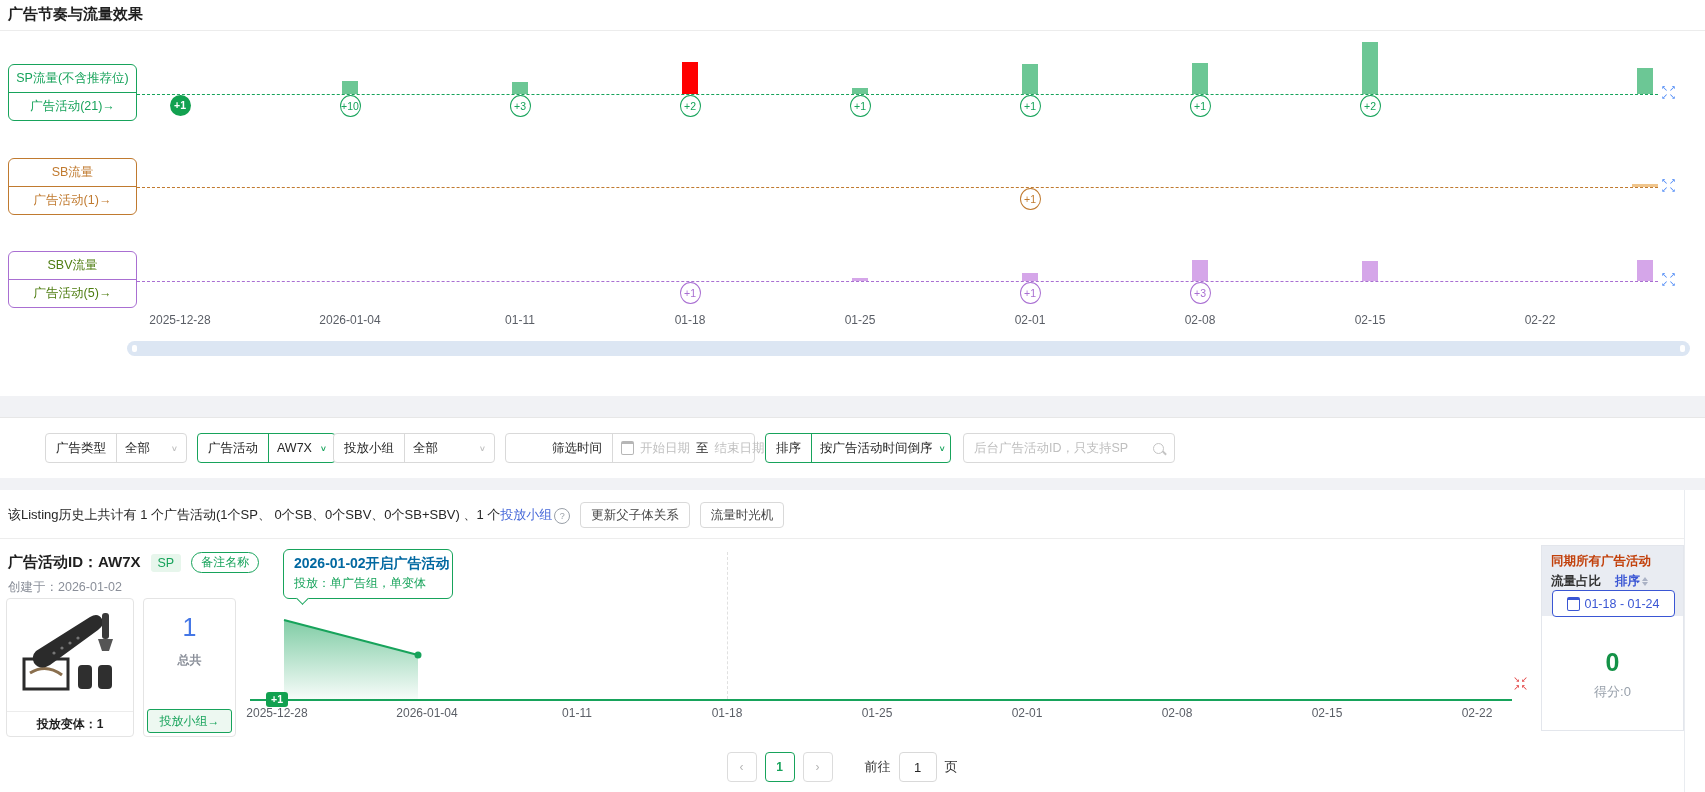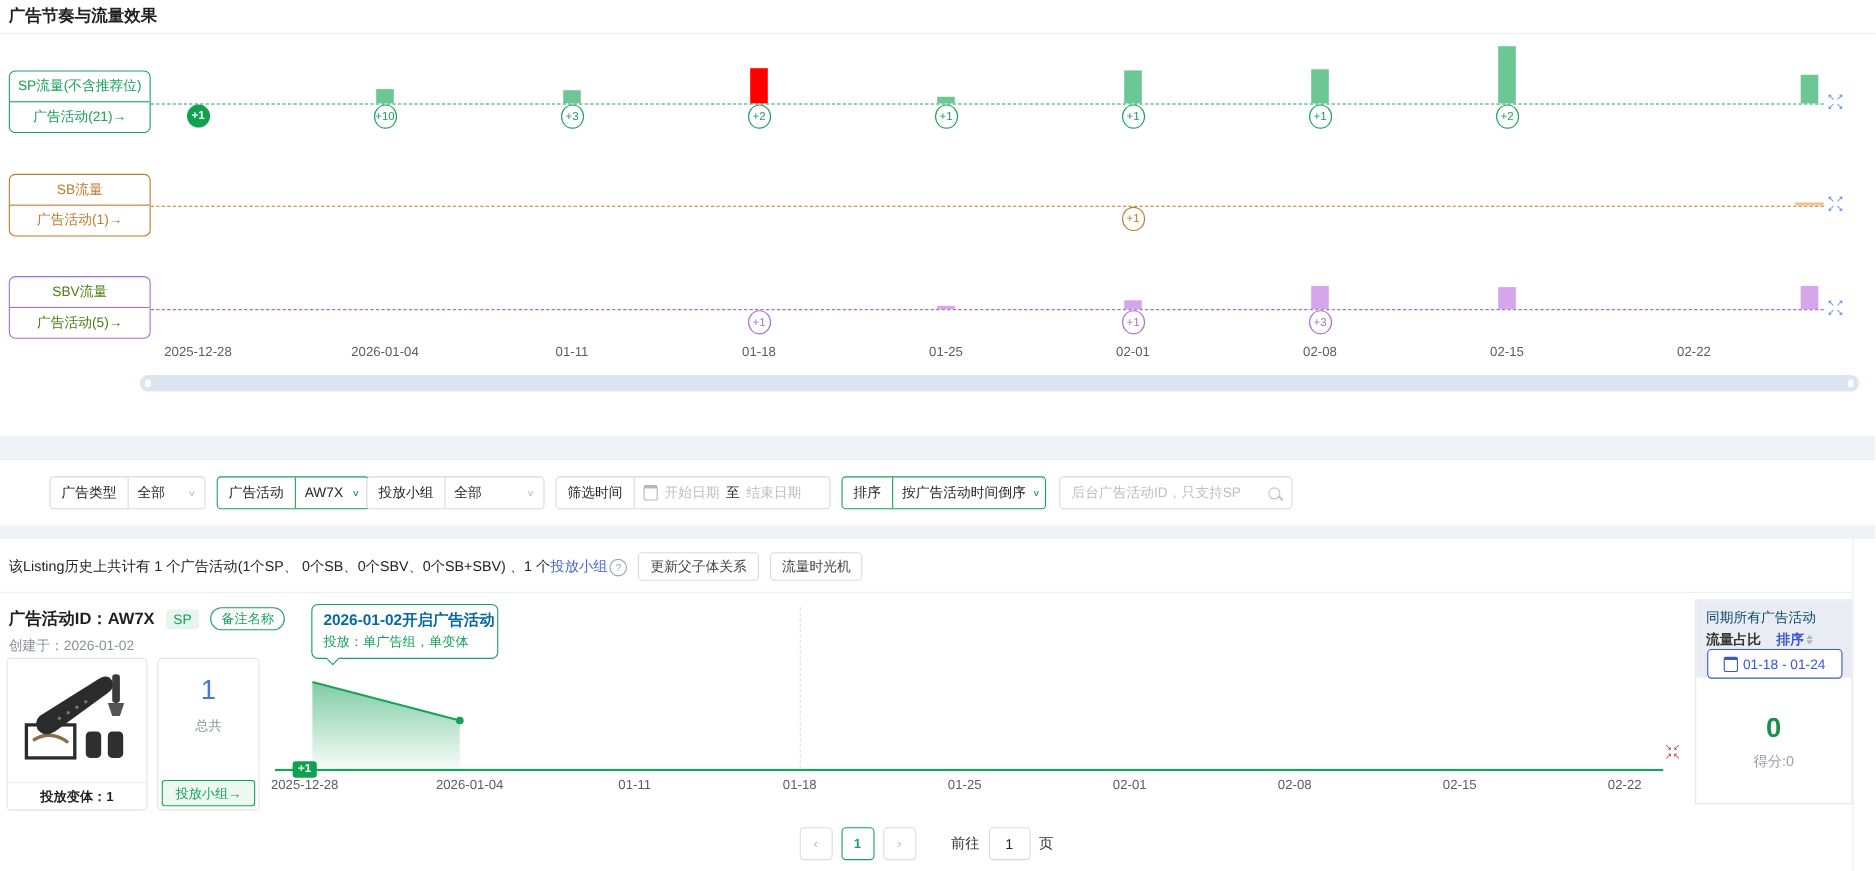--- a/index.html
+++ b/index.html
@@ -53,37 +53,37 @@
   .camp-title{font-size:15px;font-weight:bold;color:#1f1f1f;}
   .sp-badge{background:#e7f6ec;color:#17a35b;font-size:12.5px;padding:2px 7px;border-radius:3px;}
   .note-btn{border:1px solid #17a35b;color:#17a35b;font-size:12px;padding:1px 9px;border-radius:11px;background:#fff;cursor:pointer;}
   .camp-created{left:8px;top:579px;font-size:12.5px;color:#8a8f99;}
   .side-card{border:1px solid #e4e4e4;border-radius:4px;background:#fff;box-sizing:border-box;}
   .img-card{left:6px;top:598px;width:128px;height:139px;}
   .img-area{height:112px;display:flex;align-items:center;justify-content:center;}
   .img-label{height:25px;line-height:25px;border-top:1px solid #ececec;text-align:center;font-size:12px;font-weight:bold;color:#1f1f1f;}
   .grp-card{left:143px;top:598px;width:93px;height:139px;text-align:center;}
   .grp-num{margin-top:14px;font-size:25px;color:#4577e6;}
-  .grp-sub{margin-top:10px;font-size:12px;color:#8a8f99;}
+  .grp-sub{margin-top:10px;font-size:12px;color:#8a8f99;font-weight:bold;}
   .grp-btn{position:absolute;left:3px;right:3px;bottom:3px;height:24px;line-height:22px;border:1px solid #17a35b;
            background:#edf8f1;color:#17a35b;font-size:12px;border-radius:3px;box-sizing:border-box;cursor:pointer;}
   .tooltip-box{left:283px;top:549px;width:170px;border:1.5px solid #17a35b;border-radius:6px;background:#fff;
                padding:5px 10px 6px;box-sizing:border-box;}
   .tooltip-title{font-size:14px;font-weight:bold;color:#0369a1;white-space:nowrap;}
   .tooltip-sub{font-size:12px;color:#17a35b;margin-top:2px;white-space:nowrap;}
   .tooltip-arrow{position:absolute;left:14px;bottom:-5px;width:8px;height:8px;background:#fff;
                  border-right:1.5px solid #17a35b;border-bottom:1.5px solid #17a35b;transform:rotate(45deg);}
   .camp-vline{left:727px;top:552px;height:147px;border-left:1px dashed #e0e0e0;}
   .camp-baseline{left:250px;top:699px;width:1262px;height:2px;background:#17a35b;}
   .start-badge{left:266px;top:692px;width:22px;height:15px;background:#12a150;color:#fff;font-size:10.5px;
                line-height:15px;text-align:center;border-radius:3px;font-weight:bold;}
   
   .panel{left:1541px;top:545px;width:143px;height:186px;border:1px solid #e3e6ec;box-sizing:border-box;background:#fff;}
   .panel-header{background:#e9ecf2;padding:7px 9px 0;height:70px;box-sizing:border-box;}
-  .panel-t1{font-size:12.5px;font-weight:normal;color:#0c4a6e;}
+  .panel-t1{font-size:12.5px;font-weight:bold;color:#c2410c;}
   .panel-t2{font-size:12.5px;font-weight:bold;color:#333;display:flex;align-items:center;margin-top:3px;}
   .panel-sort{color:#3a56d4;margin-left:14px;cursor:pointer;}
   .sort-carets{display:inline-flex;flex-direction:column;margin-left:2px;gap:1px;}
   .sort-carets i{width:0;height:0;border-left:3.5px solid transparent;border-right:3.5px solid transparent;}
   .sort-carets .up{border-bottom:4px solid #aab2c5;}
   .sort-carets .down{border-top:4px solid #aab2c5;}
   .date-chip{position:absolute;left:10px;top:44px;width:121px;height:25px;border:1px solid #3a56d4;border-radius:4px;
              background:#fff;color:#3a56d4;font-size:12.5px;display:flex;align-items:center;justify-content:center;gap:4px;cursor:pointer;}
   .panel-score{margin-top:32px;text-align:center;font-size:25px;font-weight:bold;color:#149247;}
   .panel-score-label{margin-top:6px;text-align:center;font-size:13px;color:#98a0ab;}
@@ -185,21 +185,21 @@
       <span class="chev green">∨</span>
       </div>
   </div>
   <div class="fgroup" style="left:296px;width:162px;">
     <div class="flabel">投放小组</div>
     <div class="fvalue">
         <span>全部</span>
       <span class="chev">∨</span>
       </div>
   </div>
-  <div class="fgroup" style="left:468px;width:250px;">
+  <div class="fgroup" style="left:468px;width:250px;padding-left:36px;">
     <div class="flabel">筛选时间</div>
     <div class="fvalue">
       <span class="cal-icon" style="color:#b6b6b6;"></span>
       <span class="placeholder">开始日期</span>
       <span>至</span>
       <span class="placeholder">结束日期</span>
     </div>
   </div>
   <div class="fgroup green" style="left:728px;width:186px;">
     <div class="flabel">排序</div>

